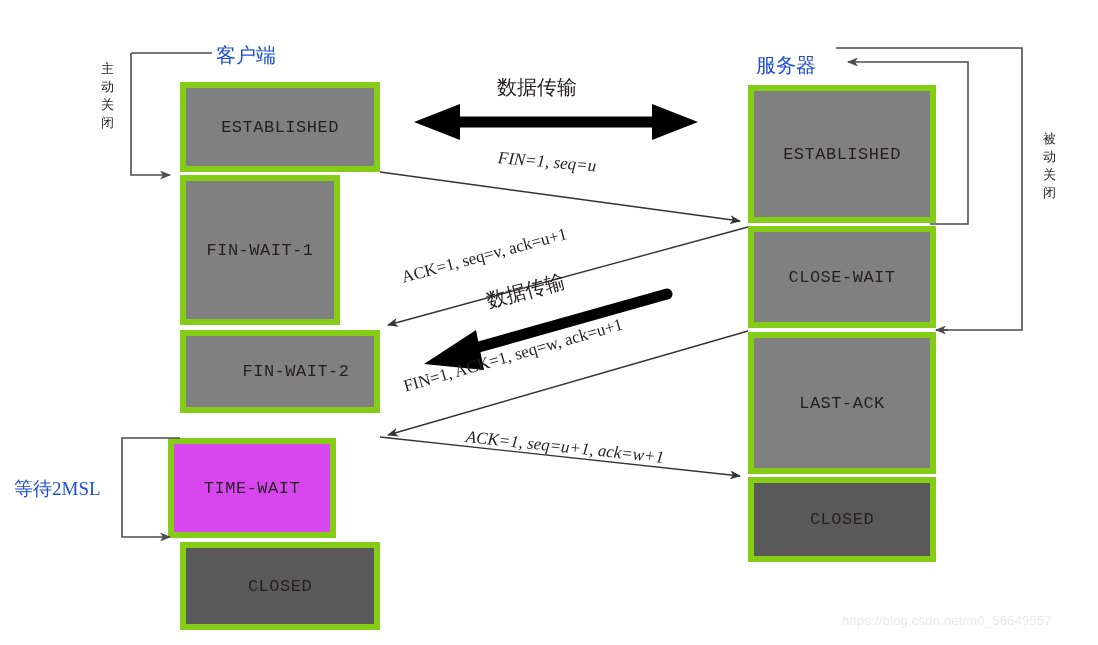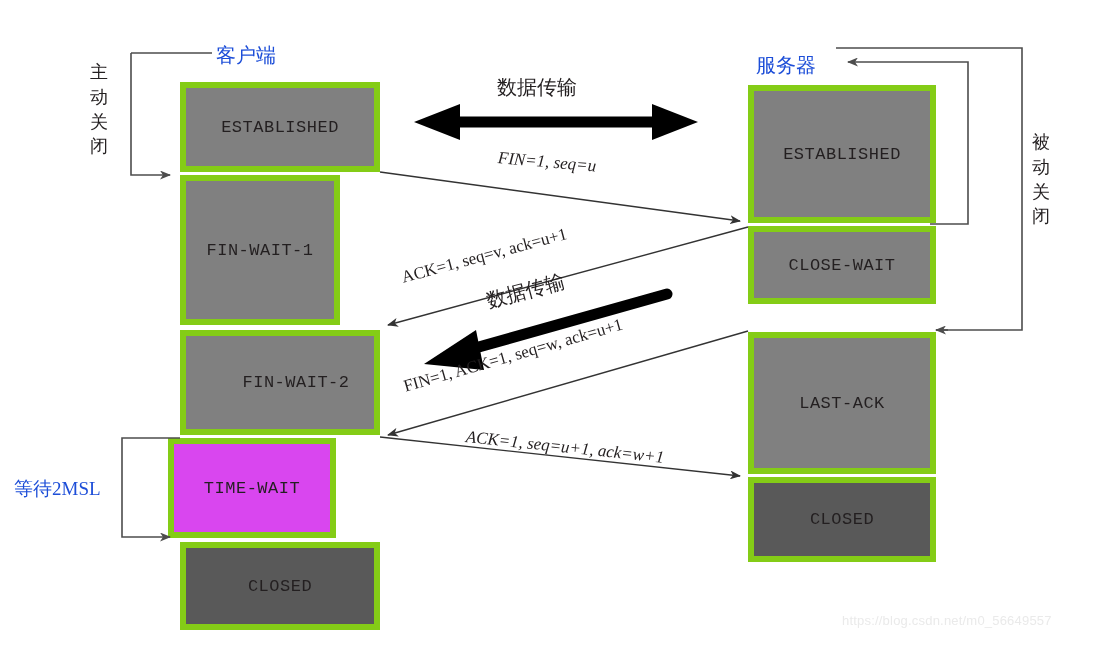--- a/index.html
+++ b/index.html
@@ -36,25 +36,25 @@
   .state-label {
     font-family: "Liberation Mono", monospace;
     font-size: 17px;
     color: #231f20;
     letter-spacing: 0.5px;
     white-space: nowrap;
   }
   .cn-vertical {
     position: absolute;
     font-family: "Liberation Serif", serif;
-    font-size: 18px;
+    font-size: 13px;
     color: #231f20;
     line-height: 1.38;
     width: 24px;
-    text-align: left;
+    text-align: right;
     white-space: normal;
     word-break: break-all;
   }
   .cn-horizontal {
     position: absolute;
     font-family: "Liberation Serif", serif;
     font-size: 20px;
     color: #1d4ed8;
     white-space: nowrap;
   }
@@ -90,34 +90,34 @@
 <body>
 
 <div id="canvas">
 
   <div class="state-box" style="left:180px; top:82px; width:200px; height:90px; background:#808080;">
     <span class="state-label">ESTABLISHED</span>
   </div>
   <div class="state-box" style="left:180px; top:175px; width:160px; height:150px; background:#808080;">
     <span class="state-label">FIN-WAIT-1</span>
   </div>
-  <div class="state-box" style="left:180px; top:330px; width:200px; height:105px; background:#808080;padding-left:32px;">
+  <div class="state-box" style="left:180px; top:330px; width:200px; height:83px; background:#808080;padding-left:32px;">
     <span class="state-label">FIN-WAIT-2</span>
   </div>
   <div class="state-box" style="left:168px; top:438px; width:168px; height:100px; background:#d946ef;">
     <span class="state-label">TIME-WAIT</span>
   </div>
   <div class="state-box" style="left:180px; top:542px; width:200px; height:88px; background:#595959;">
     <span class="state-label">CLOSED</span>
   </div>
 
   <div class="state-box" style="left:748px; top:85px; width:188px; height:138px; background:#808080;">
     <span class="state-label">ESTABLISHED</span>
   </div>
-  <div class="state-box" style="left:748px; top:226px; width:188px; height:78px; background:#808080;justify-content:center;">
+  <div class="state-box" style="left:748px; top:226px; width:188px; height:102px; background:#808080;justify-content:center;">
     <span class="state-label">CLOSE-WAIT</span>
   </div>
   <div class="state-box" style="left:748px; top:332px; width:188px; height:142px; background:#808080;">
     <span class="state-label">LAST-ACK</span>
   </div>
   <div class="state-box" style="left:748px; top:477px; width:188px; height:85px; background:#595959;">
     <span class="state-label">CLOSED</span>
   </div>
 
   <svg class="layer" viewBox="0 0 1098 645">

